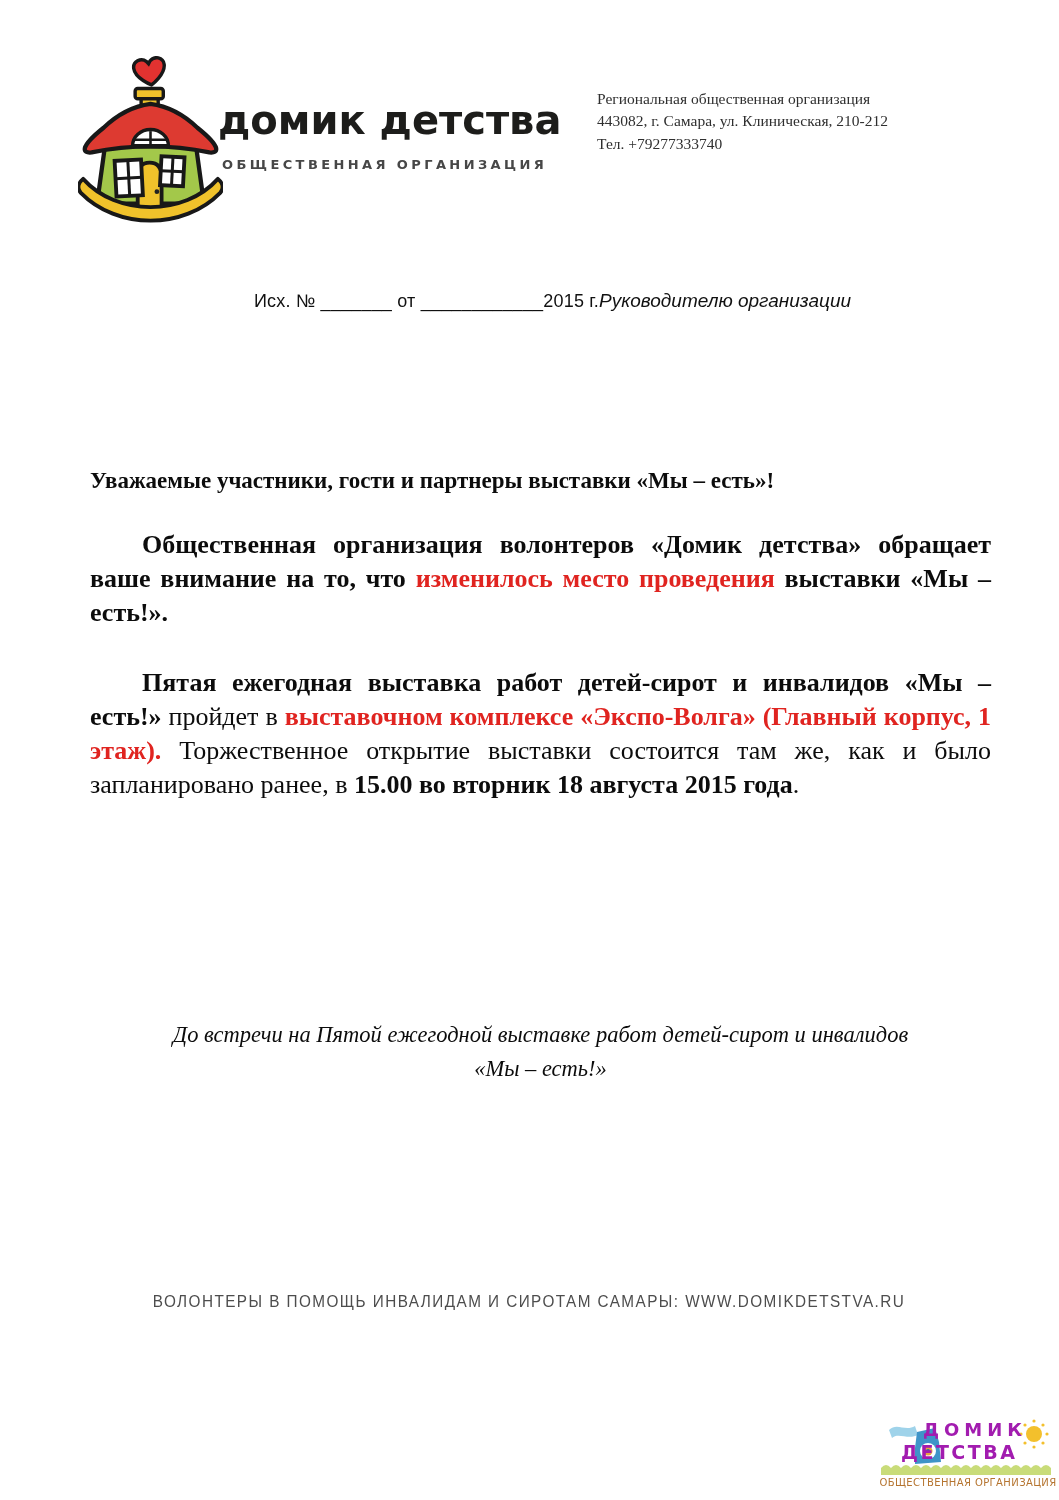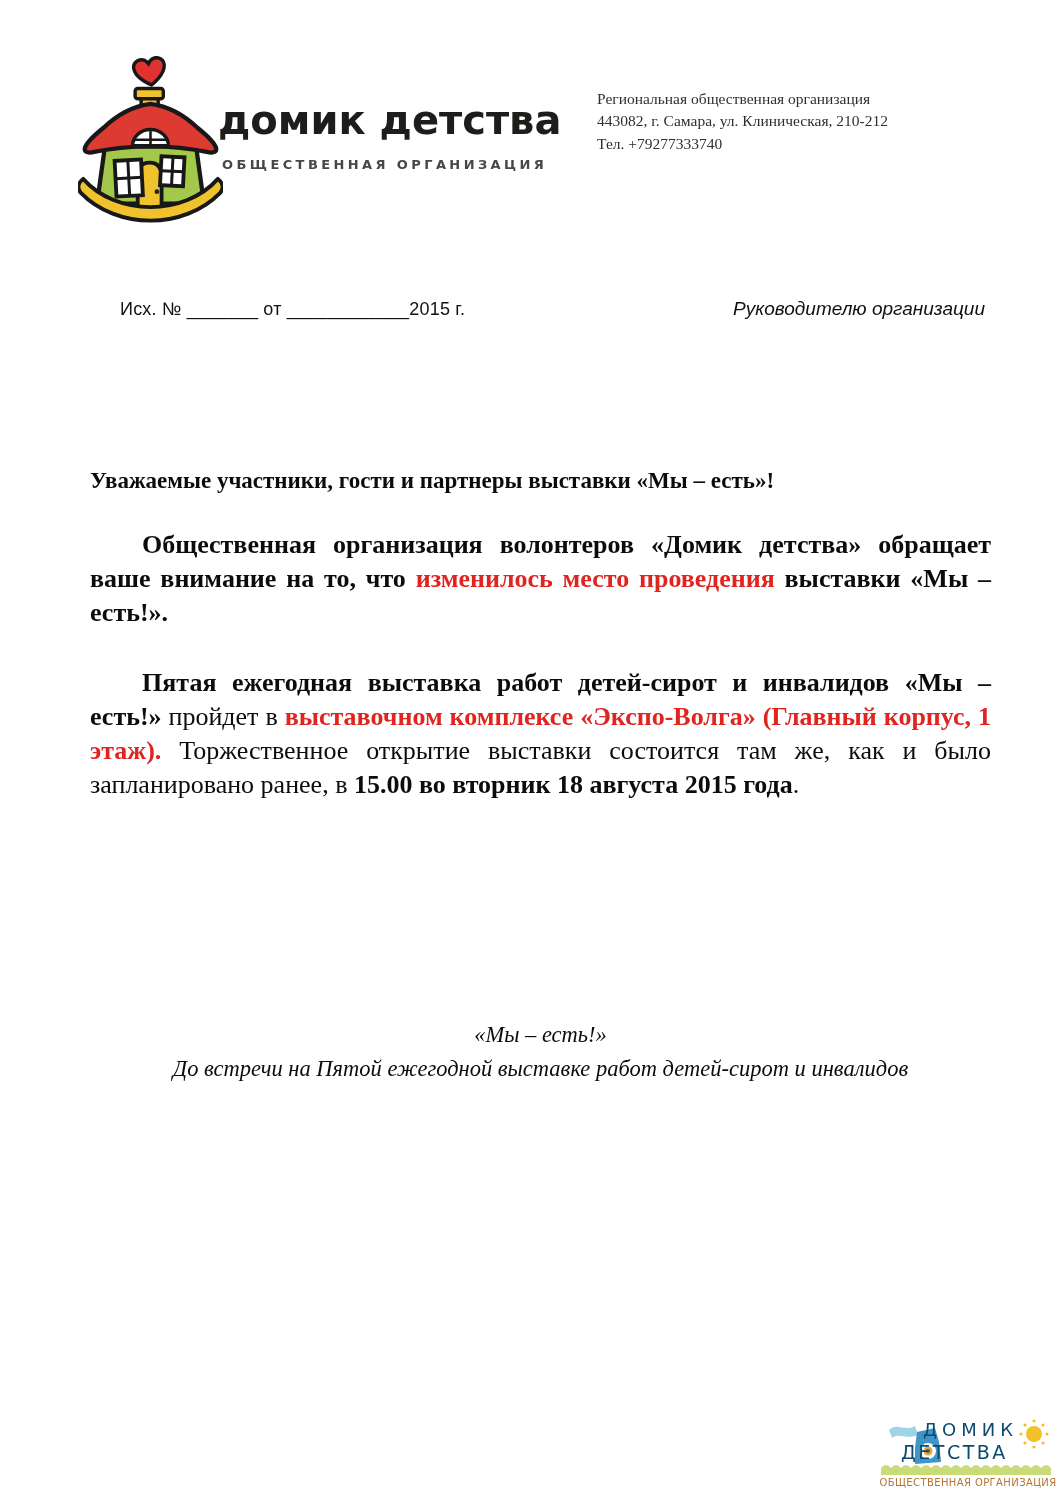--- a/index.html
+++ b/index.html
@@ -33,22 +33,22 @@
     font-weight:bold;
   }
   .org-info{
     position:absolute;left:583px;top:88px;
     font-family:Liberation Serif, serif;
     font-size:15.5px;line-height:22.4px;color:var(--sans-ink);margin-left:14px;
   }
 
   
   .ref-row{
-    position:absolute;left:120px;right:74px;top:298px;
-    display:flex;justify-content:space-between;align-items:baseline;
+    position:absolute;left:120px;right:74px;top:290px;
+    display:flex;justify-content:center;align-items:baseline;
   }
   .outgoing{
     font-family:"Liberation Sans",sans-serif;
     font-size:18px;color:#111;letter-spacing:.2px;
   }
   .addressee{
     font-family:"Liberation Sans",sans-serif;
     font-style:italic;font-size:19px;color:#111;
   }
 
@@ -85,22 +85,22 @@
     font-size:17px;color:#4d4d4d;letter-spacing:1.6px;
     transform:scaleX(.9);transform-origin:center;
     white-space:nowrap;
   }
   .footer-logo{
     position:absolute;left:879px;top:1418px;width:178px;height:80px;
   }
   .footer-logo svg{position:absolute;left:0;top:0;}
   .fl-line{
     position:absolute;
-    font-family:"DejaVu Sans",sans-serif;font-weight:normal;
-    color:#0c4a6e;white-space:nowrap;
+    font-family:"DejaVu Sans",sans-serif;font-weight:bold;
+    color:#a21caf;white-space:nowrap;
   }
   .fl-line1{left:44px;top:1px;font-size:18px;letter-spacing:5px;}
   .fl-line2{left:22px;top:23px;font-size:19px;letter-spacing:2.5px;}
   .fl-subtitle{
     position:absolute;left:0;top:59px;width:178px;text-align:center;
     font-family:"DejaVu Sans",sans-serif;
     font-size:10px;color:#b5742f;letter-spacing:.4px;white-space:nowrap;
   }
 </style>
 </head>
@@ -158,24 +158,27 @@
     <div class="outgoing">Исх. № _______ от ____________2015 г.</div>
     <div class="addressee">Руководителю организации</div>
   </div>
 
   <div class="heading">Уважаемые участники, гости и партнеры выставки «Мы – есть»!</div>
 
   <div class="para para-1"><span class="seg-b">Общественная организация волонтеров «Домик детства» обращает ваше внимание на то, что </span><span class="seg-rb">изменилось место проведения</span><span class="seg-b"> выставки «Мы – есть!».</span></div>
   <div class="para para-2"><span class="seg-b">Пятая ежегодная выставка работ детей-сирот и инвалидов «Мы – есть!» </span><span class="seg-r">пройдет в </span><span class="seg-rb">выставочном комплексе «Экспо-Волга» (Главный корпус, 1 этаж).</span><span class="seg-r"> Торжественное открытие выставки состоится там же, как и было запланировано ранее, в </span><span class="seg-b">15.00 во вторник 18 августа 2015 года</span><span class="seg-r">.</span></div>
 
   <div class="closing">
+    <div>До встречи на Пятой ежегодной выставке работ детей-сирот и инвалидов</div>
     <div>«Мы – есть!»</div>
-    <div>До встречи на Пятой ежегодной выставке работ детей-сирот и инвалидов</div>
-  </div>
-
+  </div>
+
+  <div class="footer-tagline">
+    <span>ВОЛОНТЕРЫ В ПОМОЩЬ ИНВАЛИДАМ И СИРОТАМ САМАРЫ: WWW.DOMIKDETSTVA.RU</span>
+  </div>
 
   <div class="footer-logo">
     <svg width="178" height="58" viewBox="0 0 178 58">
 
       <path d="M2,50 Q7,44 12,50 Q17,44 22,50 Q27,44 32,50 Q37,44 42,50 Q47,44 52,50 Q57,44 62,50 Q67,44 72,50 Q77,44 82,50 Q87,44 92,50 Q97,44 102,50 Q107,44 112,50 Q117,44 122,50 Q127,44 132,50 Q137,44 142,50 Q147,44 152,50 Q157,44 162,50 Q167,44 172,50 L172,57 L2,57 Z" fill="#c9dc79"></path>
 
       <path d="M10,12 C18,4 26,14 36,8 L39,17 C29,22 19,14 13,20 Z" fill="#9fd3ea"></path>
 
       <g>
         <path d="M38,14 L56,10 L60,24 L62,44 L36,46 L36,30 Z" fill="#3f94c8"></path>

